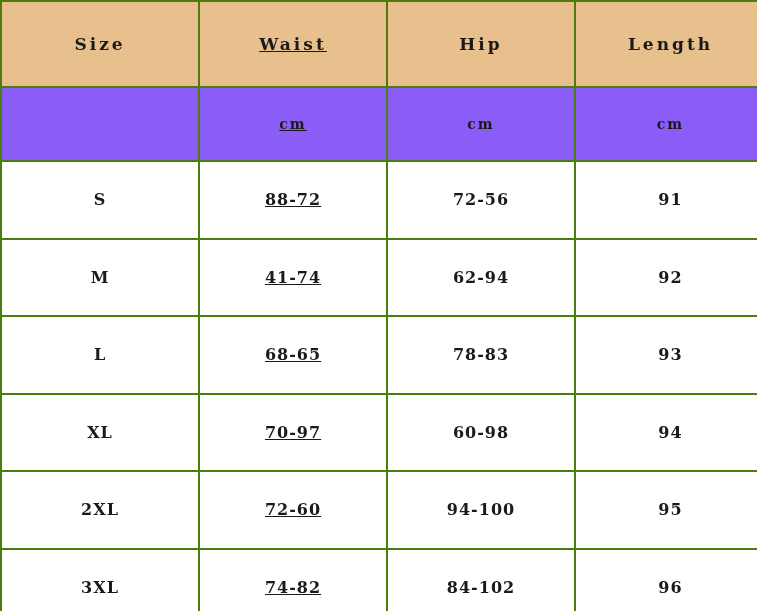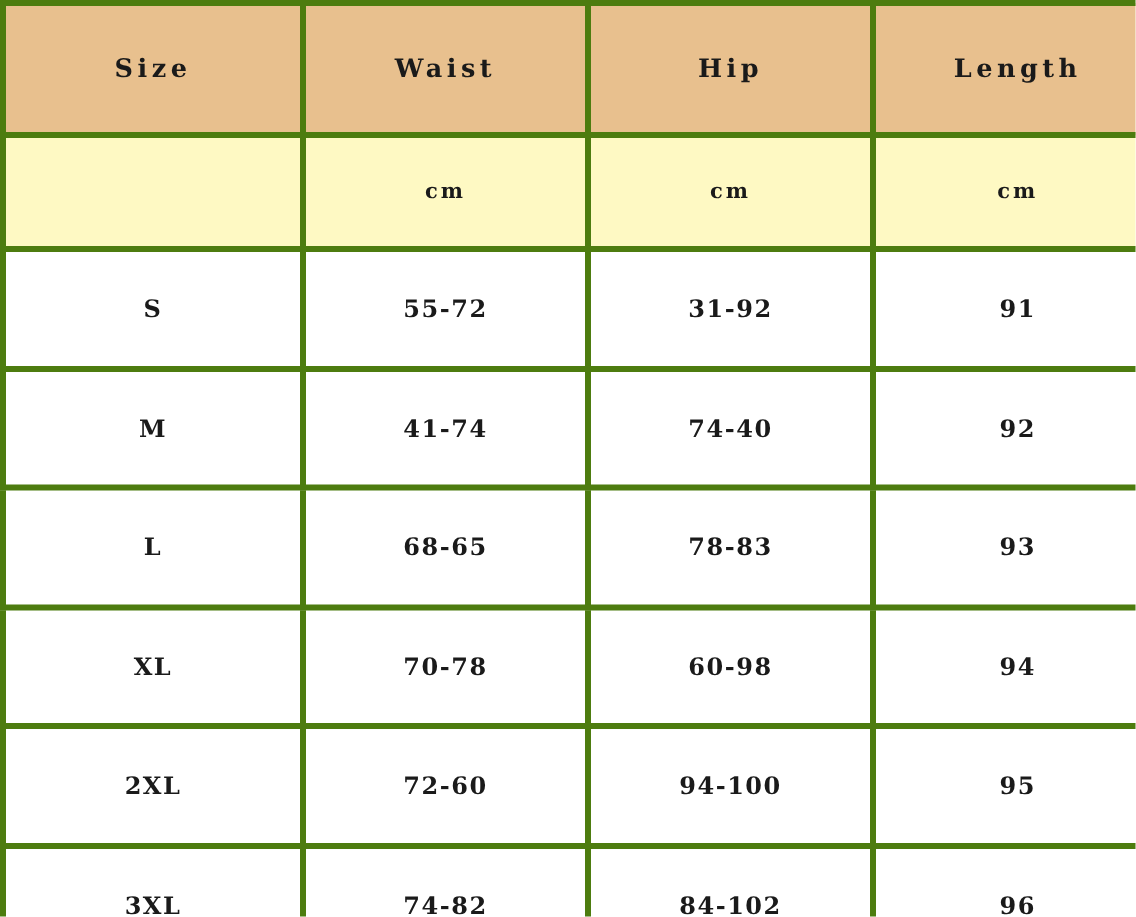--- a/index.html
+++ b/index.html
@@ -12,50 +12,50 @@
     height: 611px;
     font-family: "DejaVu Serif", serif;
     overflow: hidden;
   }
   .size-chart {
     border-collapse: collapse;
     width: 757px;
     table-layout: fixed;
   }
   .size-chart td, .size-chart th {
-    border: 4px solid #4d7c0f;
+    border: 2px solid #4d7c0f;
     text-align: center;
     vertical-align: middle;
     font-weight: bold;
     color: #1a1a1a;
     padding: 0;
   }
   .head-row td {
     background: #e8c08e;
     height: 84px;
     font-size: 17px;
     letter-spacing: 3px;
   }
   .unit-row td {
-    background: #fef9c3;
+    background: #8b5cf6;
     height: 72px;
     font-size: 14px;
     letter-spacing: 2px;
   }
   .unit-row td.blank {
     font-size: 0;
   }
   .data-row td {
     background: #ffffff;
     height: 75.5px;
     font-size: 16px;
     letter-spacing: 1px;
   }
   .col-size { width: 196px; }
-  .col-waist { width: 186px; }
+  .col-waist { width: 186px; text-decoration: underline; }
   .col-hip { width: 186px; }
   .col-length { width: 189px; }
 </style>
 </head>
 <body>
 
 <table class="size-chart">
   <tbody>
     <tr class="head-row">
       <td class="col-size">Size</td>
@@ -65,39 +65,39 @@
     </tr>
     <tr class="unit-row">
       <td class="col-size blank"></td>
       <td class="col-waist">cm</td>
       <td class="col-hip">cm</td>
       <td class="col-length">cm</td>
     </tr>
 
     <tr class="data-row">
       <td class="col-size">S</td>
-      <td class="col-waist">55-72</td>
-      <td class="col-hip">31-92</td>
+      <td class="col-waist">88-72</td>
+      <td class="col-hip">72-56</td>
       <td class="col-length">91</td>
     </tr>
     <tr class="data-row">
       <td class="col-size">M</td>
       <td class="col-waist">41-74</td>
-      <td class="col-hip">74-40</td>
+      <td class="col-hip">62-94</td>
       <td class="col-length">92</td>
     </tr>
     <tr class="data-row">
       <td class="col-size">L</td>
       <td class="col-waist">68-65</td>
       <td class="col-hip">78-83</td>
       <td class="col-length">93</td>
     </tr>
     <tr class="data-row">
       <td class="col-size">XL</td>
-      <td class="col-waist">70-78</td>
+      <td class="col-waist">70-97</td>
       <td class="col-hip">60-98</td>
       <td class="col-length">94</td>
     </tr>
     <tr class="data-row">
       <td class="col-size">2XL</td>
       <td class="col-waist">72-60</td>
       <td class="col-hip">94-100</td>
       <td class="col-length">95</td>
     </tr>
     <tr class="data-row">

